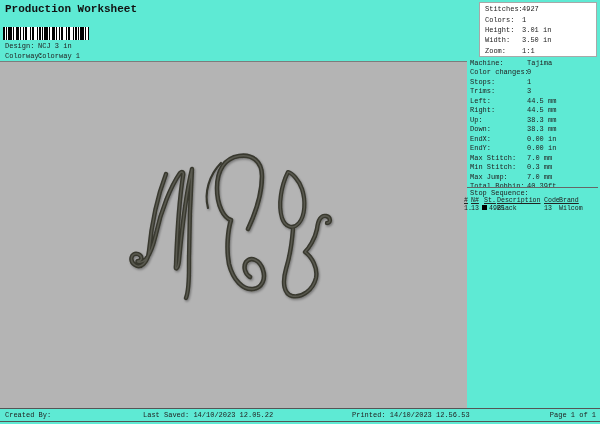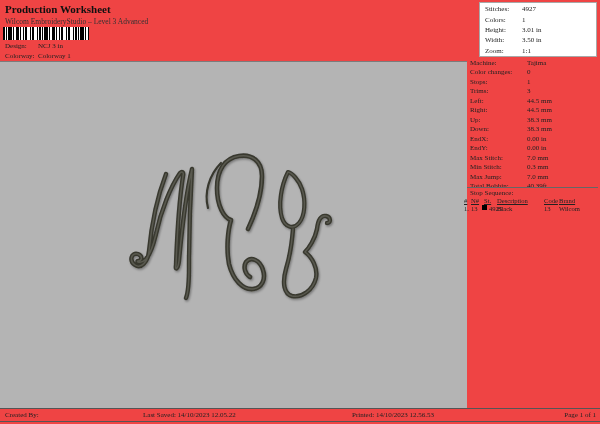--- a/index.html
+++ b/index.html
@@ -1,19 +1,19 @@
 <!DOCTYPE html>
 <html><head>
 <meta charset="utf-8">
 <style>
   * { box-sizing: border-box; }
   html,body { margin:0; padding:0; background:#e8e8e8; }
   .page {
-    position:relative; width:600px; height:424px; background:#ef4444;
-    font-family:Liberation Serif, serif; color:#222; overflow:hidden;
+    position:relative; width:600px; height:424px; background:#5eead4;
+    font-family:Liberation Mono, monospace; color:#222; overflow:hidden;
     -webkit-font-smoothing:antialiased;
   }
   .abs { position:absolute; white-space:nowrap; }
   .title { left:5px; top:3px; font-size:11px; font-weight:bold; color:#111; }
   .subtitle { left:5px; top:17px; font-size:7.5px; color:#333; }
   .barcode {
     left:3px; top:27px; width:86px; height:13px;
     background: repeating-linear-gradient(90deg,
       #000 0px, #000 2px, #fff 2px, #fff 3px,
       #000 3px, #000 3.6px, #fff 3.6px, #fff 5.4px,
@@ -60,21 +60,20 @@
   .ft-saved { left:143px; }
   .ft-printed { left:352px; }
   .ft-page { right:4px; }
 </style>
 </head>
 <body>
 
 <div class="page">
 
   <div class="abs title">Production Worksheet</div>
-  <div class="abs subtitle">Wilcom EmbroideryStudio – Level 3 Advanced</div>
   <div class="abs barcode"></div>
   <div class="abs kv design-row">
     <span>Design:</span>
     <span class="v">NCJ 3 in</span>
   </div>
   <div class="abs kv colorway-row">
     <span>Colorway:</span>
     <span class="v">Colorway 1</span>
   </div>
 

